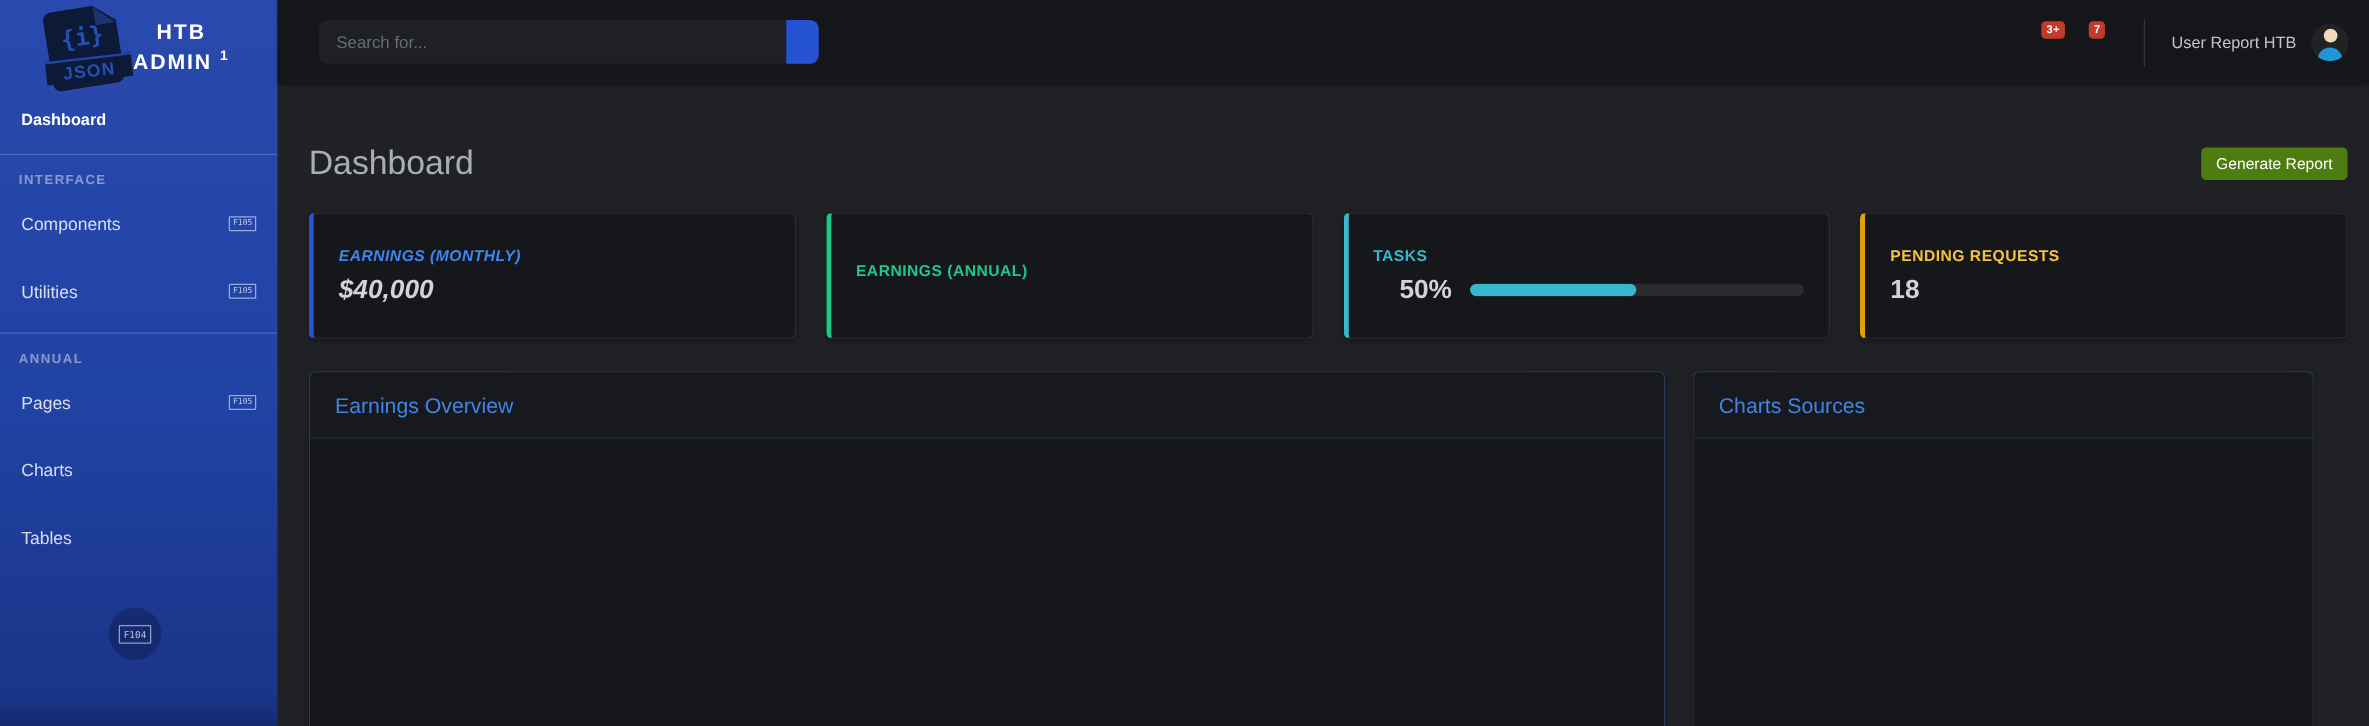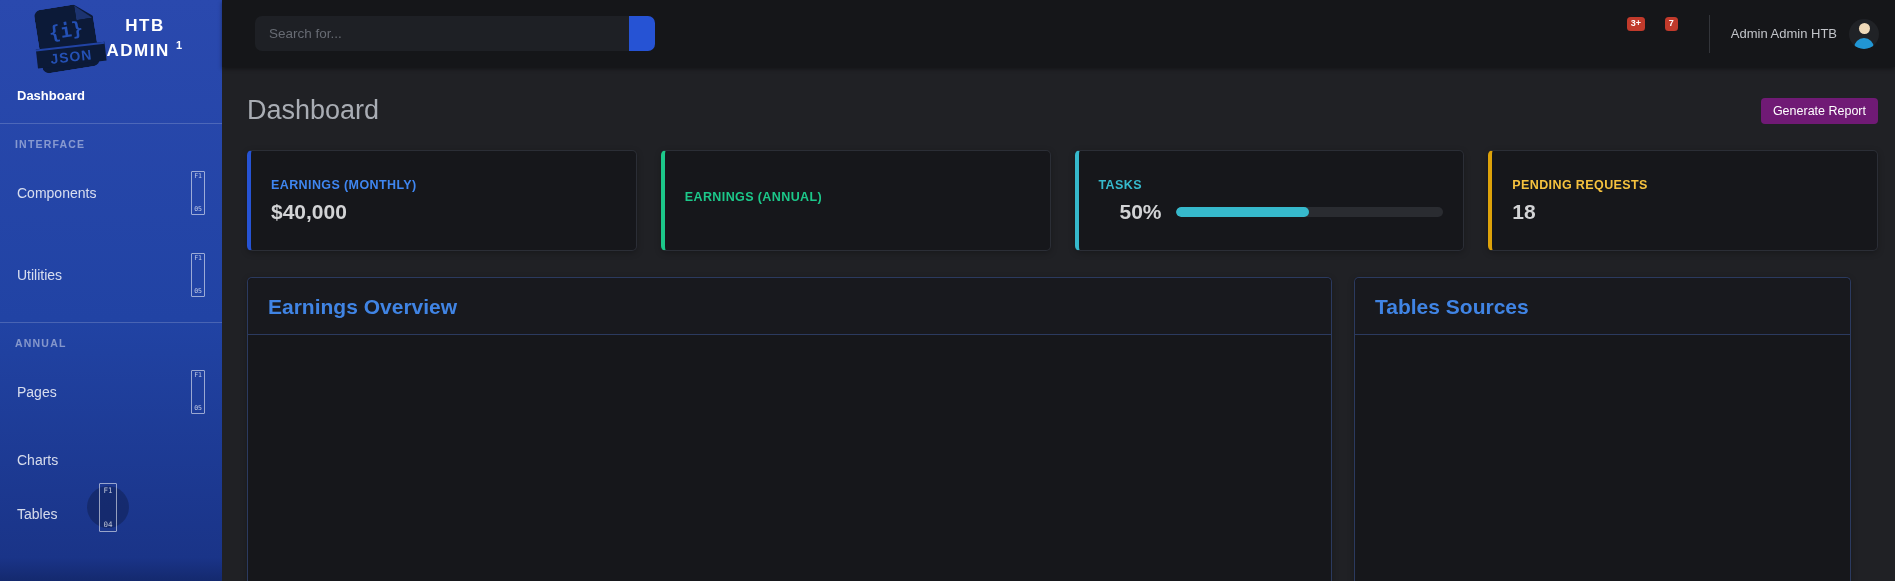--- a/index.html
+++ b/index.html
@@ -21,29 +21,29 @@
   .logo-band { position:absolute; left:-4px; right:-7px; bottom:5px; height:19px; background:#0c1a38;
                transform:rotate(2.5deg); border-top:2px solid #2143a4; display:flex; align-items:center;
                justify-content:center; color:#2450b4; font-weight:800; font-size:14px; letter-spacing:1px; }
   .brand-text { color:#fff; font-weight:bold; font-size:17px; letter-spacing:1.5px; text-align:center; line-height:1.4; }
   .brand-text sup { font-size:11px; }
   .sb-divider { border:none; border-top:1px solid rgba(255,255,255,.18); margin:6px 0 0 0; }
   .nav-dashboard { padding:16px 17px 14px 17px; color:#fff; font-size:13px; font-weight:bold; cursor:pointer; }
   .nav-heading { padding:14px 17px 2px 15px; color:rgba(255,255,255,.45); font-size:10.5px; font-weight:bold; letter-spacing:1.2px; }
   .nav-item { display:flex; align-items:center; justify-content:space-between;
               padding:19px 17px; color:rgba(255,255,255,.82); font-size:14px; cursor:pointer;text-align:center; }
-  .tofu { display:inline-flex; flex-direction:column; align-items:center; justify-content:center;
+  .tofu { display:inline-flex; flex-direction:row; align-items:center; justify-content:center;
           border:1px solid rgba(255,255,255,.55); color:rgba(255,255,255,.7); border-radius:1px;
-          font-family:"DejaVu Sans Mono",monospace; font-size:6.5px; line-height:7.5px; padding:1px 2px;gap:25px; }
+          font-family:"DejaVu Sans Mono",monospace; font-size:6.5px; line-height:7.5px; padding:1px 2px; }
   .toggle-circle { position:absolute; left:87px; top:486px; width:42px; height:42px; border-radius:50%;
                    background:rgba(0,0,0,.22); display:flex; align-items:center; justify-content:center; cursor:pointer; }
   .toggle-circle .tofu { font-size:7.5px; line-height:9px; padding:2px 3px; }
 
   
-  .main { flex:1; display:flex; flex-direction:column; min-width:0; }
+  .main { flex:1; display:flex; flex-direction:column; min-width:0;gap:20px; }
   .topbar { position:relative; height:67px; flex:0 0 67px; background:#151619;
             box-shadow:0 2px 4px rgba(0,0,0,.4); display:flex; align-items:center; padding-left:33px; }
   .search-group { display:flex; width:400px; height:35px; }
   .search-input { flex:1; background:#1e2025; border:none; outline:none; border-radius:7px 0 0 7px;
                   padding:0 14px; color:#c9cbd0; font-size:13.5px; font-family:inherit; }
   .search-input::placeholder { color:#676b73; }
   .search-btn { width:26px; background:#2653d4; border:none; border-radius:0 7px 7px 0; cursor:pointer; }
   .topbar-right { position:absolute; right:0; top:0; height:100%; display:flex; align-items:center; }
   .tb-icon-slot { position:relative; width:20px; height:28px; cursor:pointer; }
   .badge-counter { position:absolute; top:-3px; left:0; background:#c13a2b; color:#fff; font-size:9px;
@@ -53,46 +53,46 @@
   .vdivider { width:1px; height:38px; background:#33353a; margin-right:21px; }
   .username { color:#c2c4c9; font-size:13px; margin-right:12px; cursor:pointer; }
   .avatar { width:30px; height:30px; border-radius:50%; background:#202226; position:relative;
             overflow:hidden; margin-right:16px; cursor:pointer; }
   .avatar-head { position:absolute; top:4px; left:9.5px; width:11px; height:11px; border-radius:50%; background:#efd9b8; }
   .avatar-body { position:absolute; bottom:0; left:5px; width:20px; height:11px; background:#2196d4; border-radius:10px 10px 0 0; }
 
   .content { flex:1; padding:28px 17px 0 25px; background:#202125; min-height:0; }
   .page-head { display:flex; align-items:center; justify-content:space-between; margin-bottom:24px; }
   .page-title { color:#a9adb4; font-size:27px; font-weight:400; }
-  .btn-primary { background:#701a75; color:#fff; border:none; border-radius:4px; font-size:12.5px;
+  .btn-primary { background:#4d7c0f; color:#fff; border:none; border-radius:4px; font-size:12.5px;
                  padding:6px 12px; cursor:pointer; font-family:inherit; }
 
   
   .cards-row { display:grid; grid-template-columns:repeat(4,1fr); gap:24px; height:101px; margin-bottom:26px; }
   .stat-card { background:#16171b; border:1px solid #2b2e36; border-left-width:4px; border-radius:5px;
                padding:18px 20px; display:flex; flex-direction:column; justify-content:center;
                box-shadow:0 2px 6px rgba(0,0,0,.25); }
   .stat-label { font-size:12.5px; font-weight:bold; letter-spacing:.4px; margin-bottom:8px; }
   .stat-value { font-size:21px; font-weight:bold; color:#d2d3d5; }
-  .c-primary { border-left-color:#2653d4; } .c-primary .stat-label { color:#3f86f0; }
+  .c-primary { border-left-color:#2653d4;font-style:italic; } .c-primary .stat-label { color:#3f86f0; }
   .c-success { border-left-color:#1cc88a; } .c-success .stat-label { color:#1cc88a; }
   .c-info    { border-left-color:#36b9cc; } .c-info .stat-label { color:#36b9cc; }
   .c-warning { border-left-color:#dda20a; } .c-warning .stat-label { color:#f6c23e; }
   .tasks-row { display:flex; align-items:center; gap:14px;margin-left:21px; }
   .progress-track { flex:1; height:10px; max-width:275px; background:#2a2c31; border-radius:5px; overflow:hidden; }
   .progress-fill { height:100%; background:#36b9cc; border-radius:5px; }
 
   
   .panels-row { display:flex; gap:22px; align-items:stretch; height:400px; }
   .panel { background:#16171b; border:1px solid #2b3a5f; border-radius:5px 5px 0 0; border-bottom:none;
            display:flex; flex-direction:column; box-shadow:0 2px 6px rgba(0,0,0,.25); }
   .panel-earnings { width:1085px; flex:0 0 auto; }
   .panel-revenue { width:497px; flex:0 0 auto; }
   .panel-header { padding:17px 20px 15px 20px; border-bottom:1px solid #2b3a5f; background:#18191e; border-radius:5px 5px 0 0; }
-  .panel-title { color:#4084e4; font-size:21px; font-weight:bold; }
+  .panel-title { color:#4084e4; font-size:17px; font-weight:normal; }
   .panel-body { flex:1; background:#16171b; }
 </style>
 </head>
 <body>
 
 <div class="app">
 
   <aside class="sidebar">
     <div class="brand">
       <div class="logo">
@@ -158,21 +158,21 @@
         <button class="search-btn"></button>
       </div>
       <div class="topbar-right">
         <span class="tb-icon-slot slot-alerts">
           <span class="badge-counter">3+</span>
         </span>
         <span class="tb-icon-slot slot-msgs">
           <span class="badge-counter">7</span>
         </span>
         <span class="vdivider"></span>
-        <span class="username">Admin Admin HTB</span>
+        <span class="username">User Report HTB</span>
         <span class="avatar">
           <span class="avatar-head"></span>
           <span class="avatar-body"></span>
         </span>
       </div>
     </header>
 
     <div class="content">
 
       <div class="page-head">
@@ -205,21 +205,21 @@
 
       <div class="panels-row">
         <section class="panel panel-earnings">
           <div class="panel-header">
             <span class="panel-title">Earnings Overview</span>
           </div>
           <div class="panel-body"></div>
         </section>
         <section class="panel panel-revenue">
           <div class="panel-header">
-            <span class="panel-title">Tables Sources</span>
+            <span class="panel-title">Charts Sources</span>
           </div>
           <div class="panel-body"></div>
         </section>
       </div>
 
     </div>
   </div>
 </div>
 
 </body></html>

